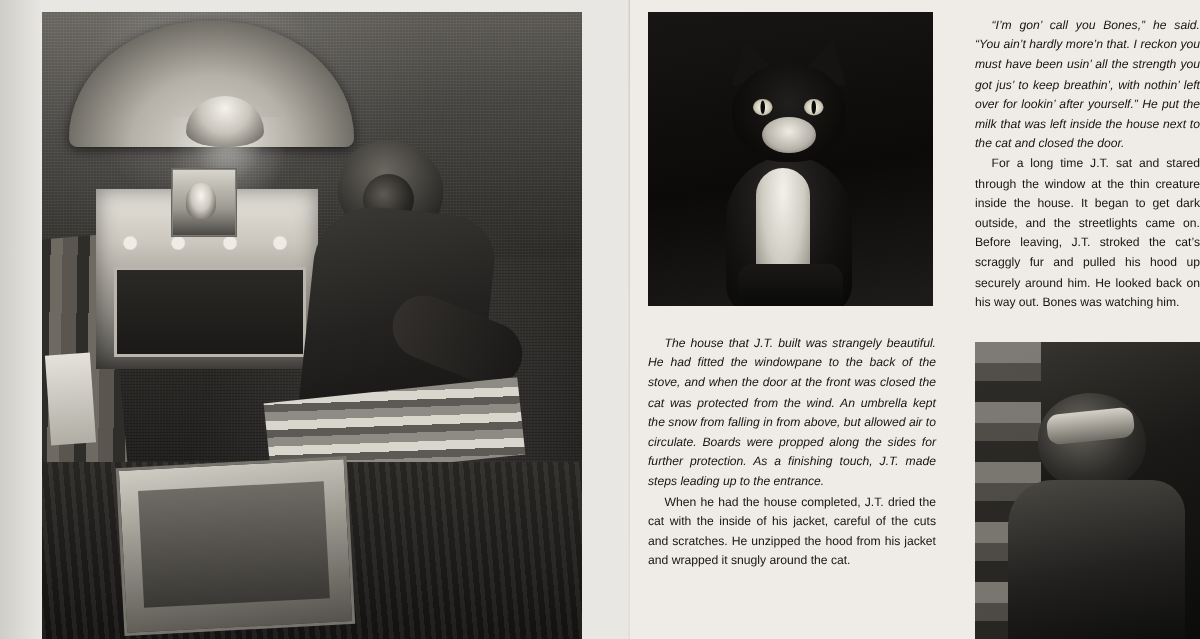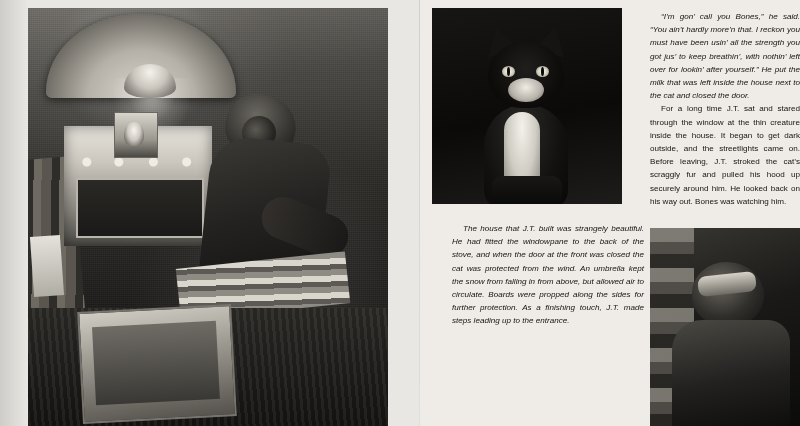--- a/index.html
+++ b/index.html
@@ -333,21 +333,21 @@
   }
 
   
   .col {
     position: absolute;
     font-family: "Liberation Sans", sans-serif;
     color: #15140f;
     text-align: justify;
   }
   .col-mid {
-    left: 452px; top: 222px;
+    left: 432px; top: 222px;
     width: 192px;
     font-size: 8.1px;
     line-height: 13.2px;
   }
   .col-right {
     left: 650px; top: 10px;
     width: 150px;
     font-size: 8.1px;
     line-height: 13.2px;
   }
@@ -431,20 +431,21 @@
   <div class="photo photo-welder">
     <div class="welder-bg"></div>
     <div class="welder-wall"></div>
     <div class="welder-head"></div>
     <div class="welder-visor"></div>
     <div class="welder-body"></div>
   </div>
 
   <div class="col col-mid">
     <p>The house that J.T. built was strangely beautiful. He had fitted the windowpane to the back of the stove, and when the door at the front was closed the cat was protected from the wind. An umbrella kept the snow from falling in from above, but allowed air to circulate. Boards were propped along the sides for further protection. As a finishing touch, J.T. made steps leading up to the entrance.</p>
+    <p>When he had the house completed, J.T. dried the cat with the inside of his jacket, careful of the cuts and scratches. He unzipped the hood from his jacket and wrapped it snugly around the cat.</p>
   </div>
 
   <div class="col col-right">
     <p>“I’m gon’ call you Bones,” he said. “You ain’t hardly more’n that. I reckon you must have been usin’ all the strength you got jus’ to keep breathin’, with nothin’ left over for lookin’ after yourself.” He put the milk that was left inside the house next to the cat and closed the door.</p>
     <p>For a long time J.T. sat and stared through the window at the thin creature inside the house. It began to get dark outside, and the streetlights came on. Before leaving, J.T. stroked the cat’s scraggly fur and pulled his hood up securely around him. He looked back on his way out. Bones was watching him.</p>
   </div>
 
 </div>
 
 </body></html>

